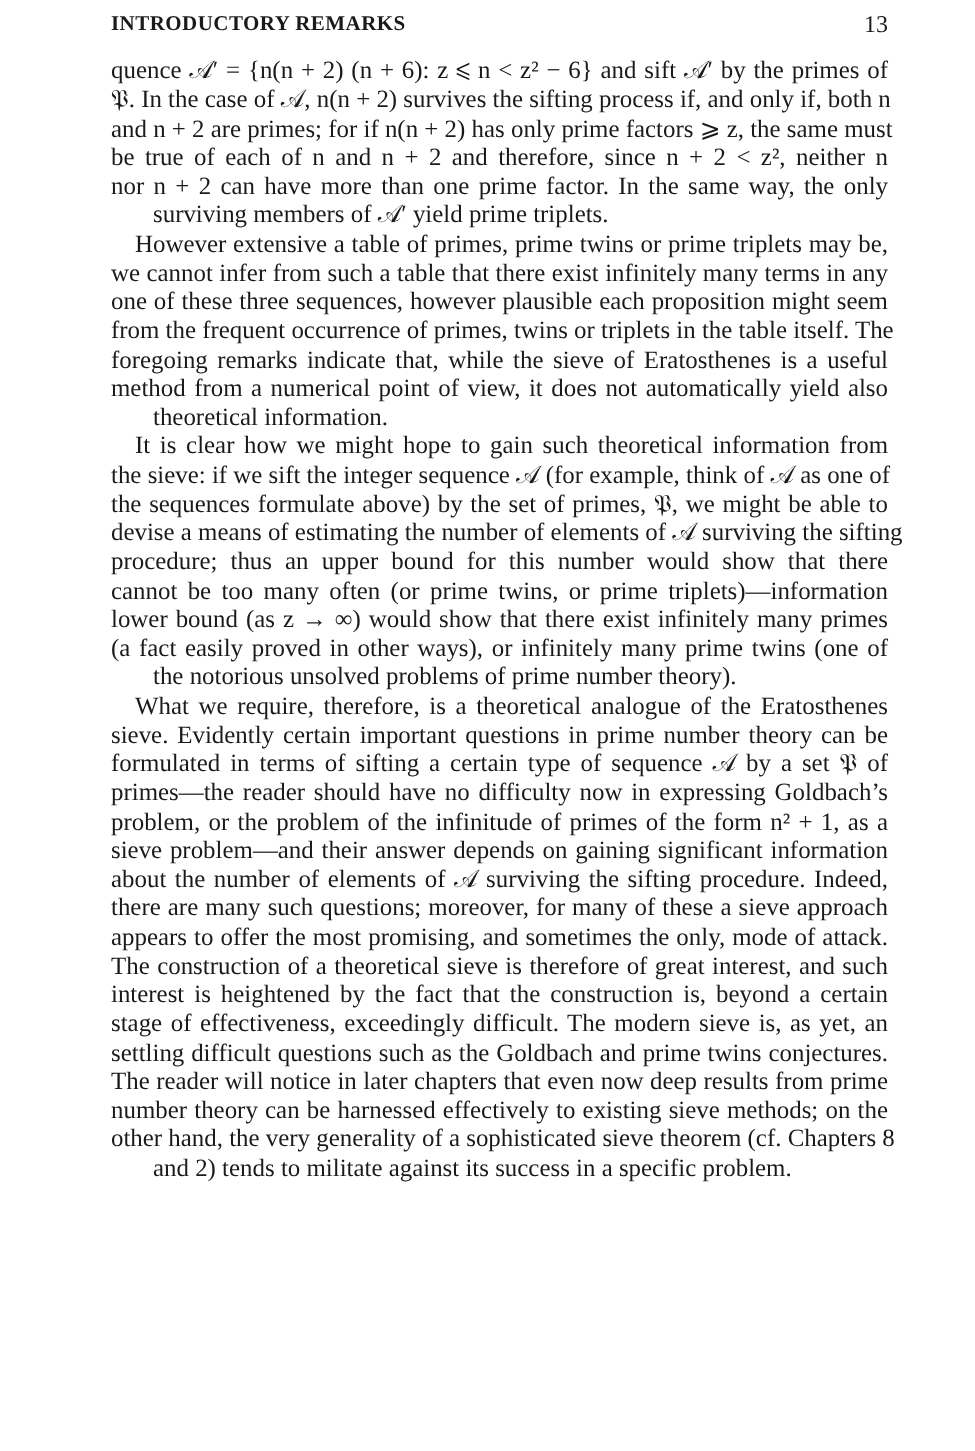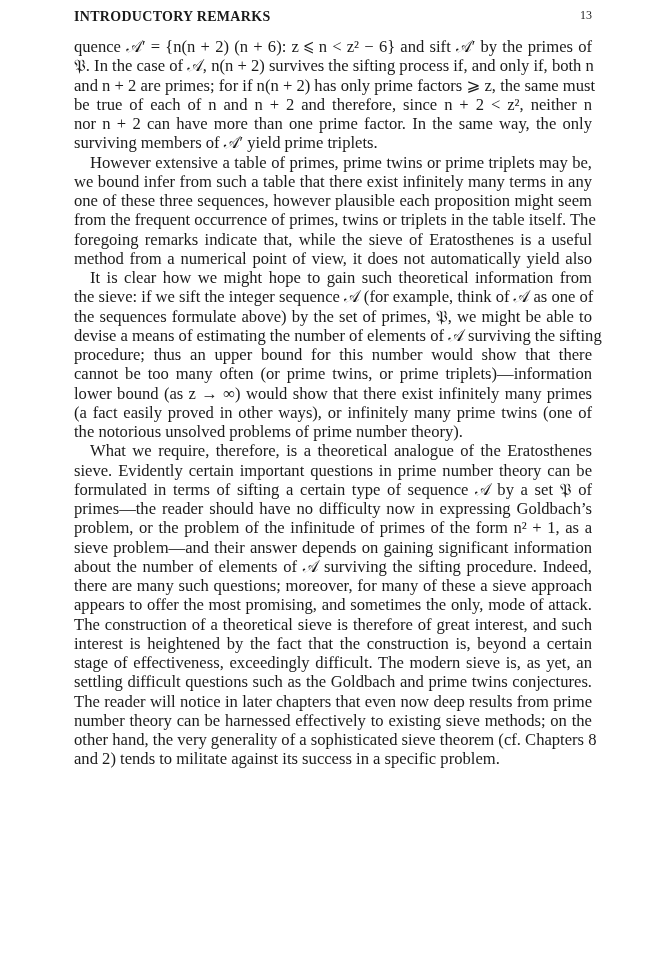--- a/index.html
+++ b/index.html
@@ -1,23 +1,23 @@
 <!DOCTYPE html>
 <html><head>
 <meta charset="utf-8">
 <style>
   html, body { margin: 0; padding: 0; background: #ffffff; }
   body { width: 650px; height: 967px; position: relative; overflow: hidden; }
   .page { position: absolute; left: 74px; top: 0; width: 518px; font-family: "Liberation Serif", "DejaVu Serif", serif; color: #1a1a1a; }
   .running-head { position: absolute; top: 9px; left: 0; width: 518px; height: 20px; font-size: 14px; }
   .running-title { position: absolute; left: 0; right: 0; text-align: left; letter-spacing: 0.3px; font-weight: bold; }
-  .page-number { position: absolute; right: 0; font-size: 12px; top: -1px; }
+  .page-number { position: absolute; right: 0; font-size: 16px; top: -1px; }
   .body { position: absolute; top: 37px; left: 0; width: 518px; }
   .line { height: 19.25px; line-height: 19.25px; font-size: 16.6px; white-space: nowrap; text-align: justify; text-align-last: justify; overflow: visible; }
-  .line.last { text-align-last: left; }
+  .line.last { text-align-last: left; margin-left: 28px; }
   .line.indent { padding-left: 16px; }
 </style>
 </head>
 <body>
 
 <div class="page">
   <div class="running-head">
     <span class="running-title">INTRODUCTORY REMARKS</span>
     <span class="page-number">13</span>
   </div>
@@ -28,25 +28,26 @@
       <div class="line">quence 𝒜′ = {n(n + 2) (n + 6): z ⩽ n &lt; z² − 6} and sift 𝒜′ by the primes of</div>
       <div class="line">𝔓. In the case of 𝒜, n(n + 2) survives the sifting process if, and only if, both n</div>
       <div class="line">and n + 2 are primes; for if n(n + 2) has only prime factors ⩾ z, the same must</div>
       <div class="line">be true of each of n and n + 2 and therefore, since n + 2 &lt; z², neither n</div>
       <div class="line">nor n + 2 can have more than one prime factor. In the same way, the only</div>
       <div class="line last">surviving members of 𝒜′ yield prime triplets.</div>
     </div>
 
     <div>
       <div class="line indent">However extensive a table of primes, prime twins or prime triplets may be,</div>
-      <div class="line">we bound infer from such a table that there exist infinitely many terms in any</div>
+      <div class="line">we cannot infer from such a table that there exist infinitely many terms in any</div>
       <div class="line">one of these three sequences, however plausible each proposition might seem</div>
       <div class="line">from the frequent occurrence of primes, twins or triplets in the table itself. The</div>
       <div class="line">foregoing remarks indicate that, while the sieve of Eratosthenes is a useful</div>
       <div class="line">method from a numerical point of view, it does not automatically yield also</div>
+      <div class="line last">theoretical information.</div>
     </div>
 
     <div>
       <div class="line indent">It is clear how we might hope to gain such theoretical information from</div>
       <div class="line">the sieve: if we sift the integer sequence 𝒜 (for example, think of 𝒜 as one of</div>
       <div class="line">the sequences formulate above) by the set of primes, 𝔓, we might be able to</div>
       <div class="line">devise a means of estimating the number of elements of 𝒜 surviving the sifting</div>
       <div class="line">procedure; thus an upper bound for this number would show that there</div>
       <div class="line">cannot be too many often (or prime twins, or prime triplets)—information</div>
       <div class="line">lower bound (as z → ∞) would show that there exist infinitely many primes</div>

